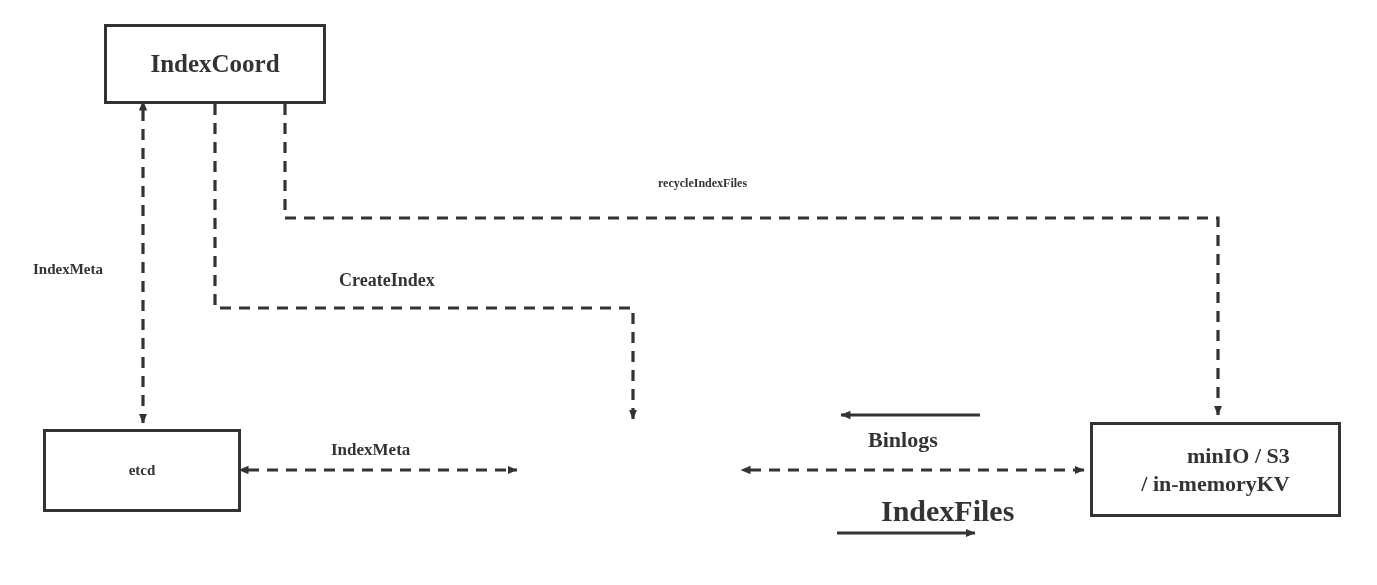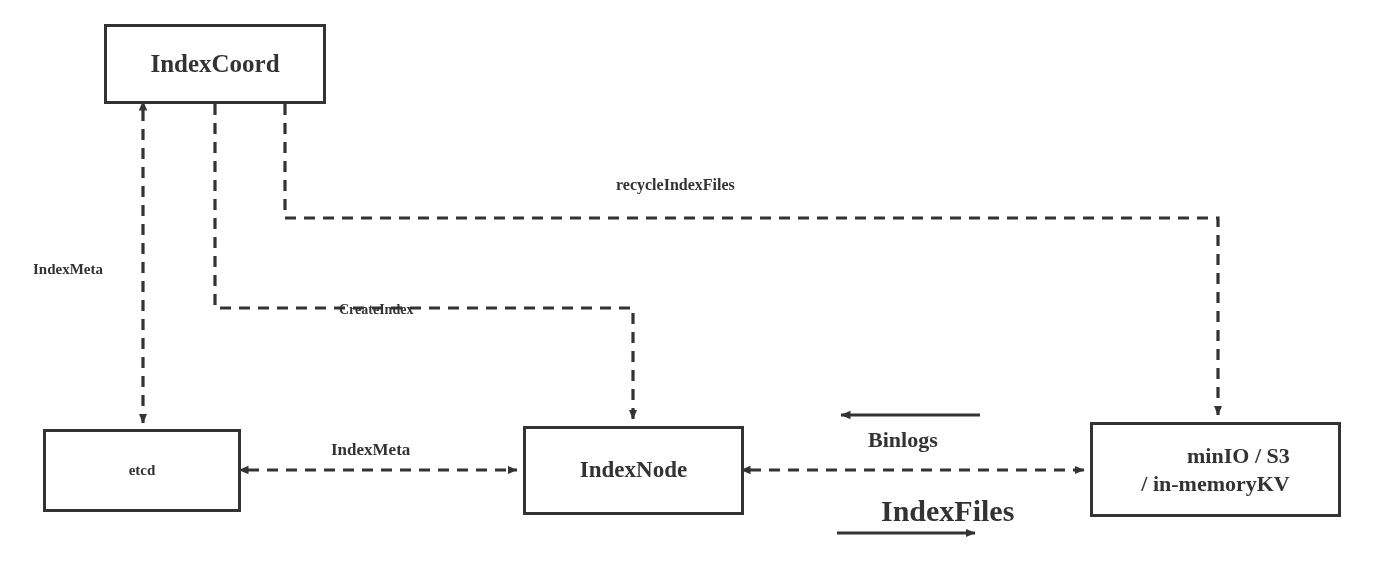--- a/index.html
+++ b/index.html
@@ -52,22 +52,22 @@
   #node-minio      { left: 1090px; top: 422px; width: 251px; height: 95px; font-size: 22px; text-align: right; }
 
   .edge-label {
     position: absolute;
     color: #333333;
     font-weight: bold;
     font-family: "Liberation Serif", "DejaVu Serif", serif;
     white-space: nowrap;
   }
   #label-indexmeta-vertical { left: 33px;  top: 261px; font-size: 15px; }
-  #label-createindex        { left: 339px; top: 270px; font-size: 14px; margin-top: 32px; }
-  #label-recycleindexfiles  { left: 616px; top: 176px; font-size: 16px; font-family: Liberation Serif, serif; }
+  #label-createindex        { left: 339px; top: 270px; font-size: 18px; }
+  #label-recycleindexfiles  { left: 658px; top: 176px; font-size: 12px; font-family: Liberation Serif, serif; }
   #label-indexmeta-horiz    { left: 331px; top: 440px; font-size: 17px; }
   #label-binlogs            { left: 868px; top: 427px; font-size: 22px; text-align: right; }
   #label-indexfiles         { left: 849px; top: 494px; font-size: 30px; margin-left: 32px; }
 </style>
 </head>
 <body>
 
 <div id="diagram-root">
 
   <svg class="layer" viewBox="0 0 1377 585" xmlns="http://www.w3.org/2000/svg">
@@ -110,23 +110,20 @@
   </svg>
 
   <div class="node-box" id="node-indexcoord">
     <span class="node-label">IndexCoord</span>
   </div>
 
   <div class="node-box" id="node-etcd">
     <span class="node-label">etcd</span>
   </div>
 
-  <div class="node-box" id="node-indexnode">
-    <span class="node-label">IndexNode</span>
-  </div>
 
   <div class="node-box" id="node-minio">
     <span class="node-label">minIO / S3
 / in-memoryKV</span>
   </div>
 
   <div class="edge-label" id="label-indexmeta-vertical">IndexMeta</div>
 
   <div class="edge-label" id="label-createindex">CreateIndex</div>
 

